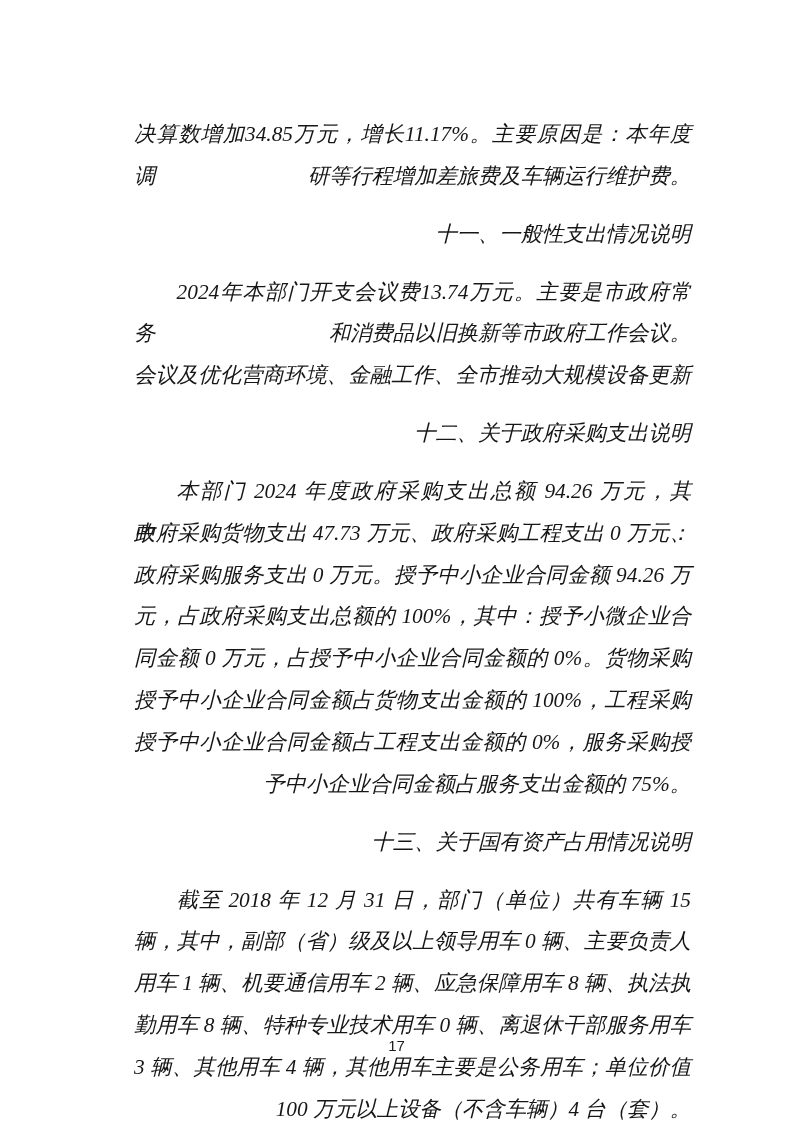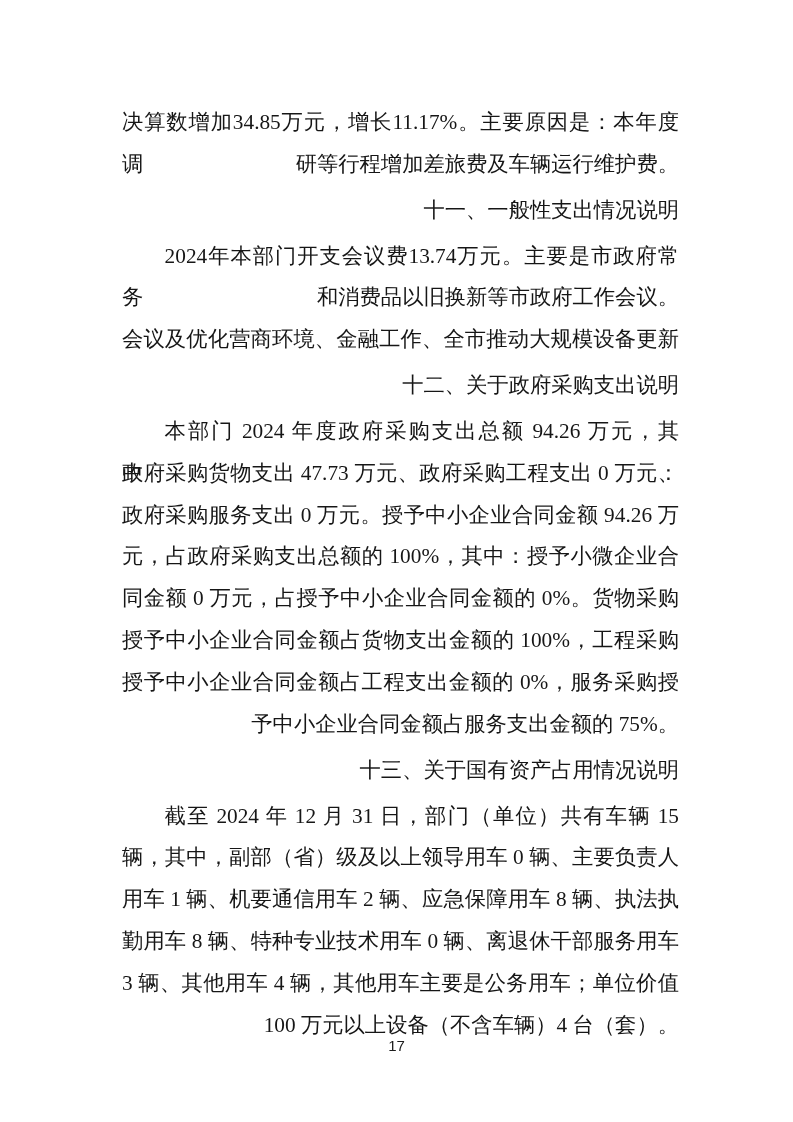--- a/index.html
+++ b/index.html
@@ -17,21 +17,21 @@
     overflow: hidden;
   }
   .text-block {
     position: absolute;
     left: 118px;
     top: 98px;
     width: 557px;
     font-size: 21.3px;
     line-height: 41.85px;
   }
-  .para { margin: 4px; padding: 0; }
+  .para { margin: 16px; padding: 0; font-style: italic; }
   .line {
     width: 557px;
     height: 41.85px;
     overflow: visible;
     text-align: right;
   }
   
   .fill {
     text-align: justify;
     text-align-last: justify;
@@ -86,21 +86,21 @@
       <div class="line fill">授予中小企业合同金额占货物支出金额的 100%，工程采购</div>
       <div class="line fill">授予中小企业合同金额占工程支出金额的 0%，服务采购授</div>
       <div class="line">予中小企业合同金额占服务支出金额的 75%。</div>
     </div>
 
     <div class="para">
       <div class="line ind">十三、关于国有资产占用情况说明</div>
     </div>
 
     <div class="para">
-      <div class="line fill ind">截至 2024 年 12 月 31 日，部门（单位）共有车辆 15</div>
+      <div class="line fill ind">截至 2018 年 12 月 31 日，部门（单位）共有车辆 15</div>
       <div class="line fill">辆，其中，副部（省）级及以上领导用车 0 辆、主要负责人</div>
       <div class="line fill">用车 1 辆、机要通信用车 2 辆、应急保障用车 8 辆、执法执</div>
       <div class="line fill">勤用车 8 辆、特种专业技术用车 0 辆、离退休干部服务用车</div>
       <div class="line fill">3 辆、其他用车 4 辆，其他用车主要是公务用车；单位价值</div>
       <div class="line">100 万元以上设备（不含车辆）4 台（套）。</div>
     </div>
 
   </div>
 
   <div class="page-num">17</div>

